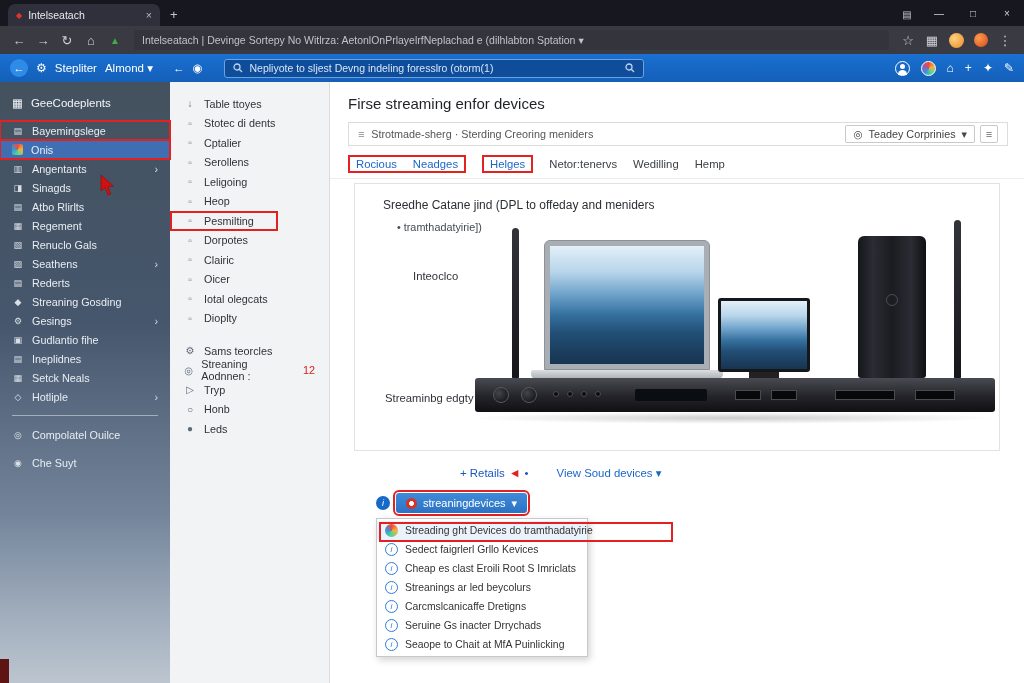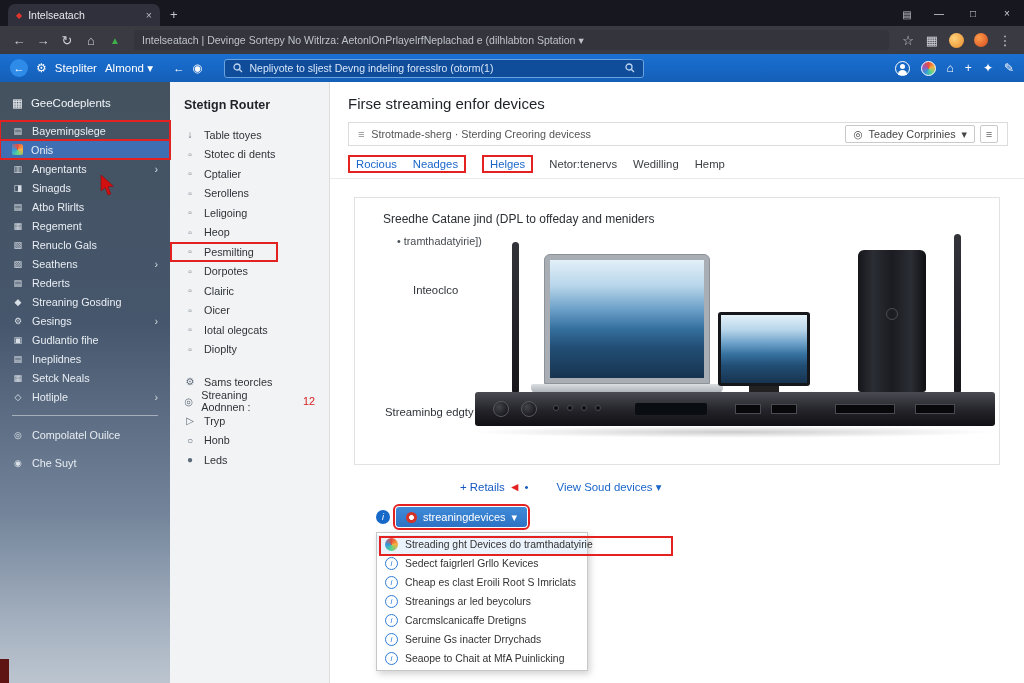--- a/index.html
+++ b/index.html
@@ -71,21 +71,21 @@
   .m-crumbbar { margin:10px 16px 0 18px; height:24px; border:1px solid #dcdcdc; display:flex; align-items:center; padding:0 9px; color:#555; font-size:10.8px; gap:7px; background:#fff; }
   .m-crumbbar .micon { color:#888; }
   .m-filter { margin-left:auto; display:flex; align-items:center; gap:5px; }
   .filter-btn { display:flex; align-items:center; gap:6px; border:1px solid #c9c9c9; height:18px; padding:0 7px; border-radius:2px; color:#444; cursor:pointer; }
   .filter-menu { border:1px solid #c9c9c9; width:18px; height:18px; display:flex; align-items:center; justify-content:center; border-radius:2px; color:#666; cursor:pointer; }
   .m-tabs { display:flex; align-items:center; gap:16px; padding:9px 18px 5px; border-bottom:1px solid #ececec; font-size:11.3px; }
   .tab-blue { color:#1a66c9; cursor:pointer; }
   .tab-dark { color:#3a3f44; cursor:pointer; }
   .tabred { display:inline-flex; gap:16px; border:2px solid #e32120; padding:1px 6px; }
 
-  .panel { margin:18px 24px 0; border:1px solid #e2e2e2; height:268px; position:relative; background:#fff; }
+  .panel { margin:4px 24px 0; border:1px solid #e2e2e2; height:268px; position:relative; background:#fff; }
   .p-heading { position:absolute; left:28px; top:14px; font-size:12px; color:#2b2f33; }
   .p-bullet { position:absolute; left:42px; top:37px; font-size:10.8px; color:#454a4f; }
   .p-label-left { position:absolute; left:58px; top:86px; font-size:11.3px; color:#30343a; }
   .p-label-bottom { position:absolute; left:30px; top:208px; font-size:11.3px; color:#30343a; }
 
   
   .scene { position:absolute; left:105px; top:36px; width:545px; height:212px; }
   .floor-shadow { position:absolute; left:8px; top:192px; width:532px; height:12px; background:radial-gradient(ellipse at center, rgba(0,0,0,.20), transparent 70%); }
   .receiver { position:absolute; left:15px; top:158px; width:520px; height:34px; border-radius:3px; background:linear-gradient(#4a4a52,#232329 55%,#101014); }
   .knob { position:absolute; border-radius:50%; background:radial-gradient(circle at 35% 35%, #44444c, #0b0b0f); border:1px solid #585860; width:16px; height:16px; top:9px; }
@@ -274,21 +274,20 @@
       <span>Che Suyt</span>
     </div>
 
     <svg class="cursor" width="16" height="22" viewBox="0 0 16 22">
       <path d="M1 0 L1 16 L5.2 12.6 L8 20 L10.8 18.9 L8 11.6 L13.4 11.2 Z" fill="#d40f0f" stroke="#8c0a0a" stroke-width="0.6"></path>
     </svg>
     <div class="sb-corner"></div>
   </div>
 
   <div class="subsidebar">
-    <div class="ss-title">Stetign Router</div>
 
     <div class="ss-item">
       <span class="ic">↓</span>
       <span>Table ttoyes</span>
     </div>
     <div class="ss-item">
       <span class="ic">▫</span>
       <span>Stotec di dents</span>
     </div>
     <div class="ss-item">
@@ -355,21 +354,21 @@
       <span class="ic">●</span>
       <span>Leds</span>
     </div>
   </div>
 
   <div class="main">
     <div class="m-title">Firse streaming enfor devices</div>
 
     <div class="m-crumbbar">
       <span class="micon">≡</span>
-      <span>Strotmade-sherg  ·  Sterding Creoring devicess</span>
+      <span>Strotmade-sherg  ·  Sterding Creoring meniders</span>
       <div class="m-filter">
         <div class="filter-btn">
           <span>◎</span>
           <span>Teadey Corprinies</span>
           <span>▾</span>
         </div>
         <div class="filter-menu">
           <span>≡</span>
         </div>
       </div>

